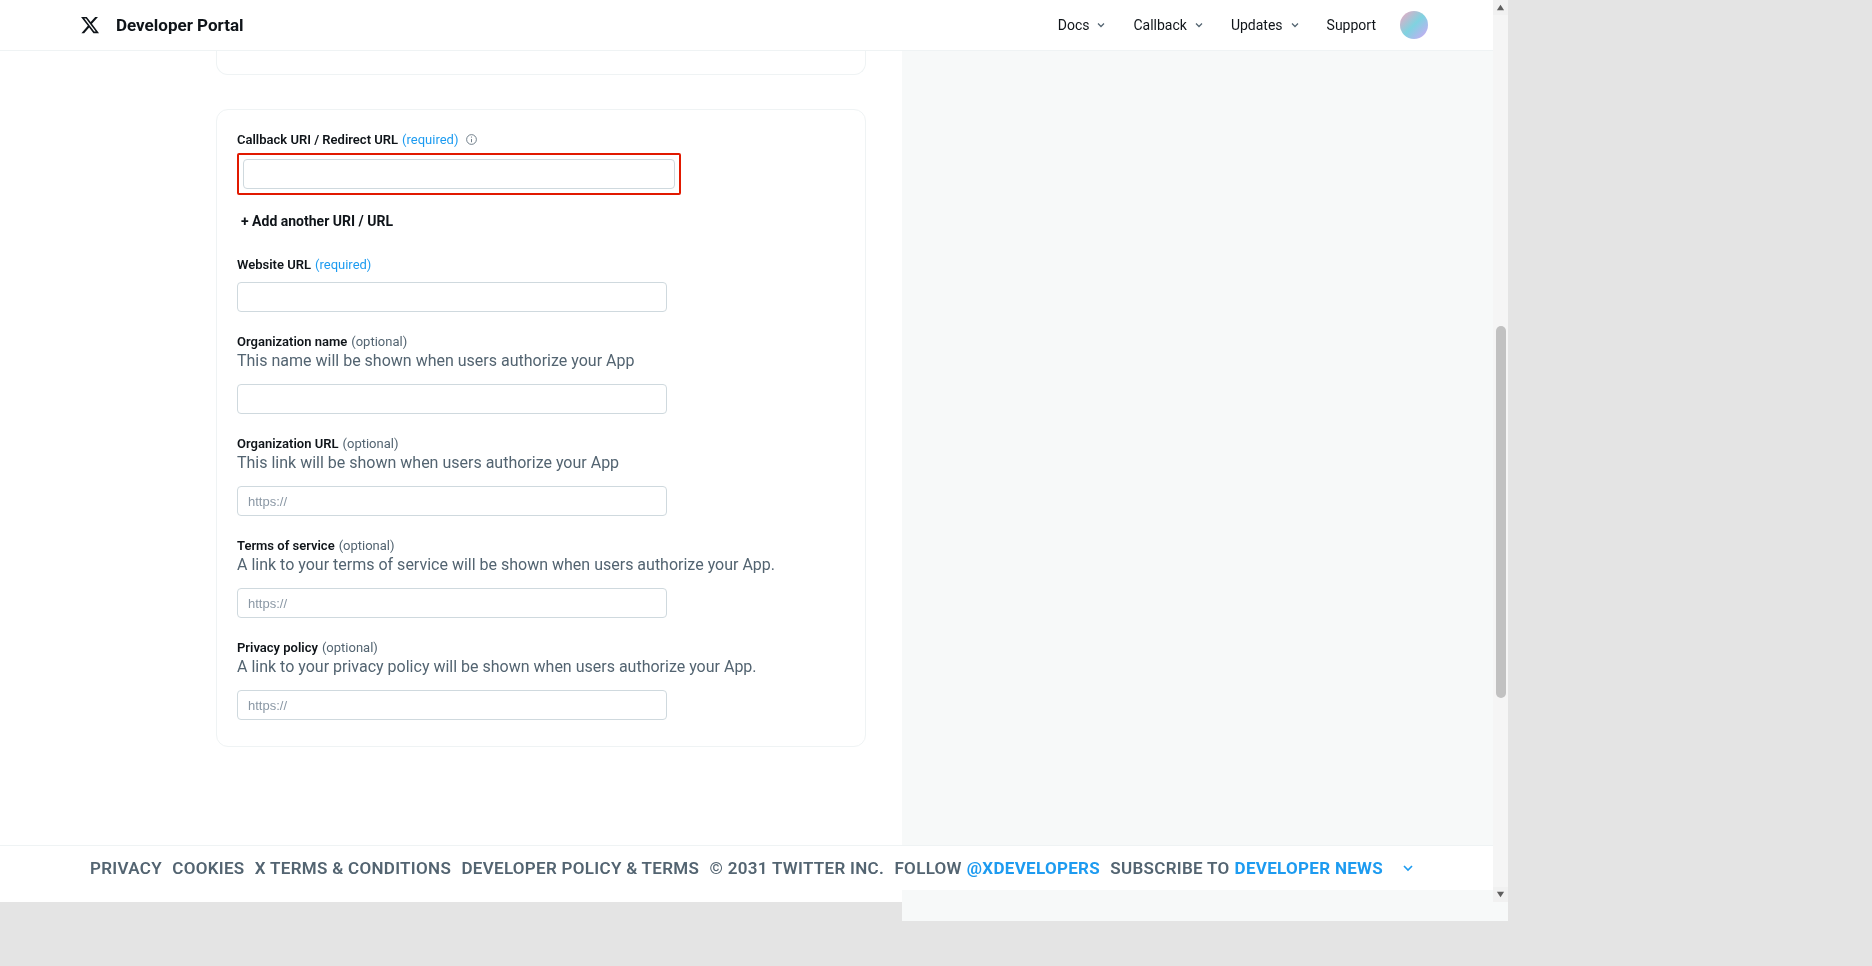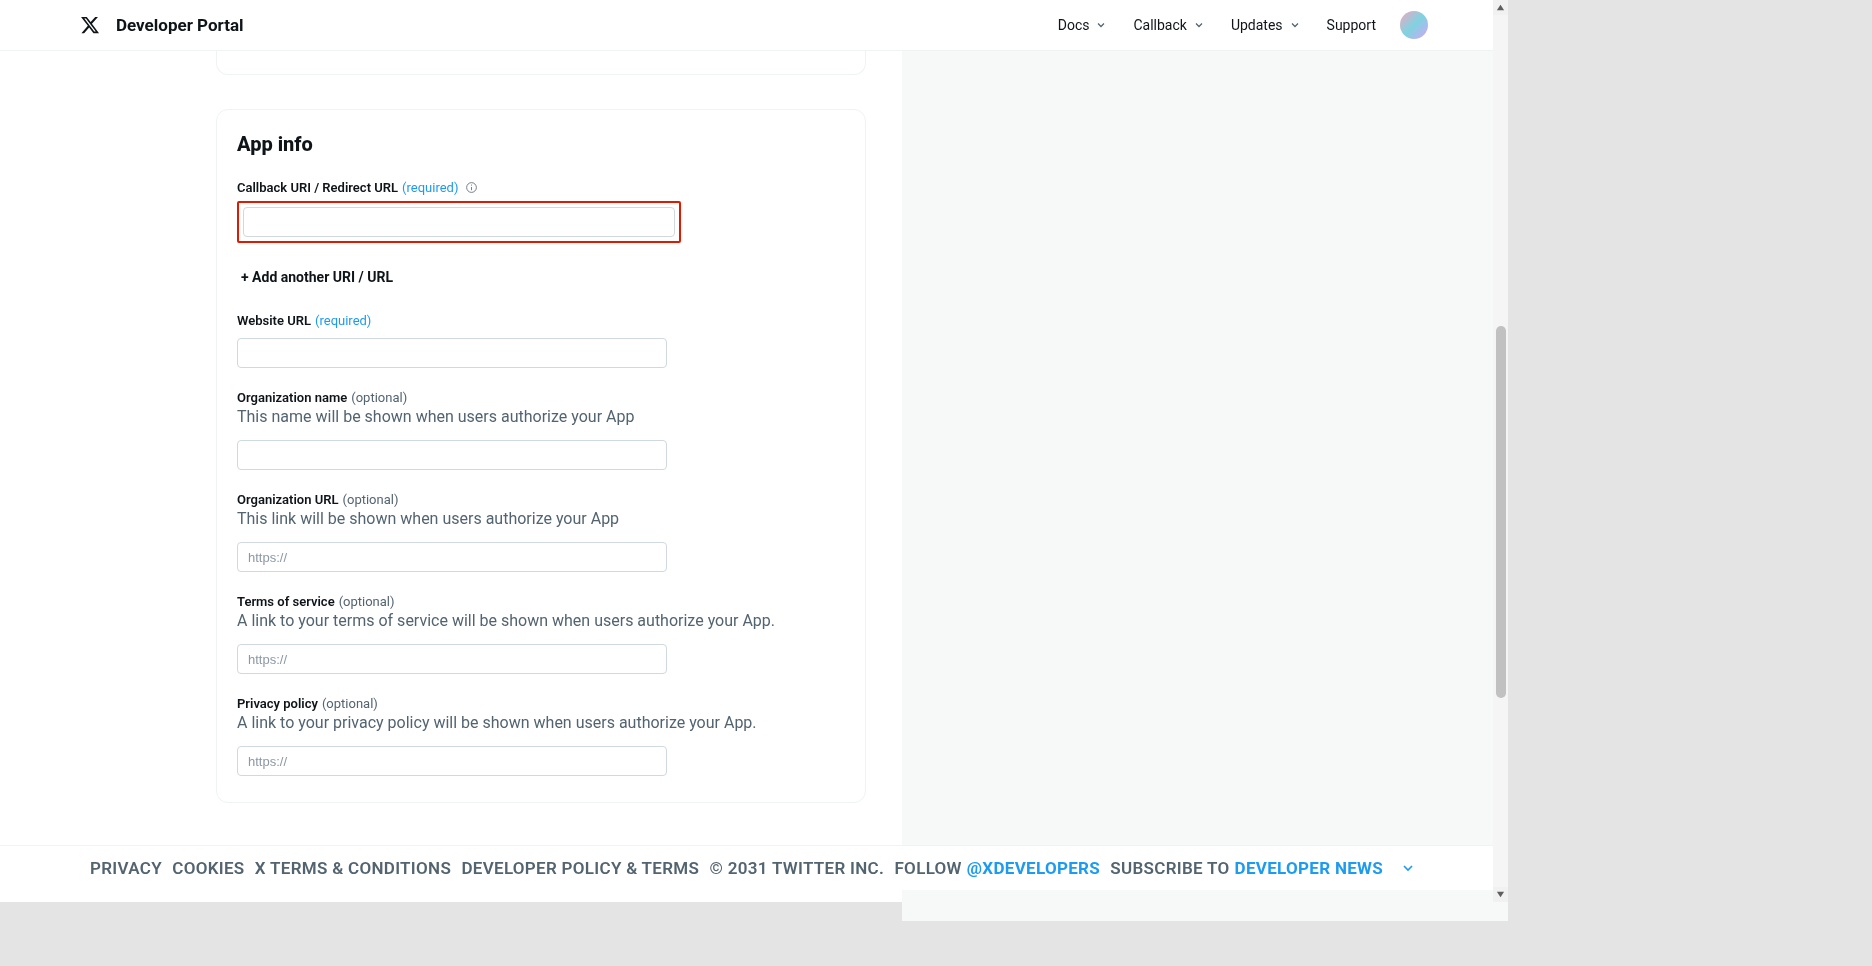--- a/index.html
+++ b/index.html
@@ -162,21 +162,21 @@
       margin-top: 0;
     }
 
     .add-link {
       display: flex;
       align-items: center;
       gap: 4px;
       font-size: 14px;
       font-weight: 700;
       color: #0f1419;
-      margin-top: 26px;
+      margin-top: 18px;
       margin-bottom: 28px;
       cursor: pointer;
       padding-left: 4px;
     }
 
     
     .footer {
       height: 45px;
       border-top: 1px solid #eff3f4;
       display: flex;
@@ -293,21 +293,20 @@
         </div>
         <div class="avatar"></div>
       </div>
     </div>
 
     <div class="content-wrap">
       <div class="main-left">
         <div class="top-card"></div>
 
         <div class="card">
-          <div class="card-title">App info</div>
 
           <div class="field" style="margin-bottom:0">
             <div class="field-label-row">
               <span class="field-label">Callback URI / Redirect URL</span>
               <span class="field-required">(required)</span>
               <span class="info-icon">
                 <svg viewBox="0 0 24 24">
                     <circle cx="12" cy="12" r="9" fill="none" stroke="#536471" stroke-width="1.5"></circle>
                     <line x1="12" y1="11" x2="12" y2="17" stroke="#536471" stroke-width="1.5"></line>
                     <circle cx="12" cy="7.5" r="1" fill="#536471"></circle>

